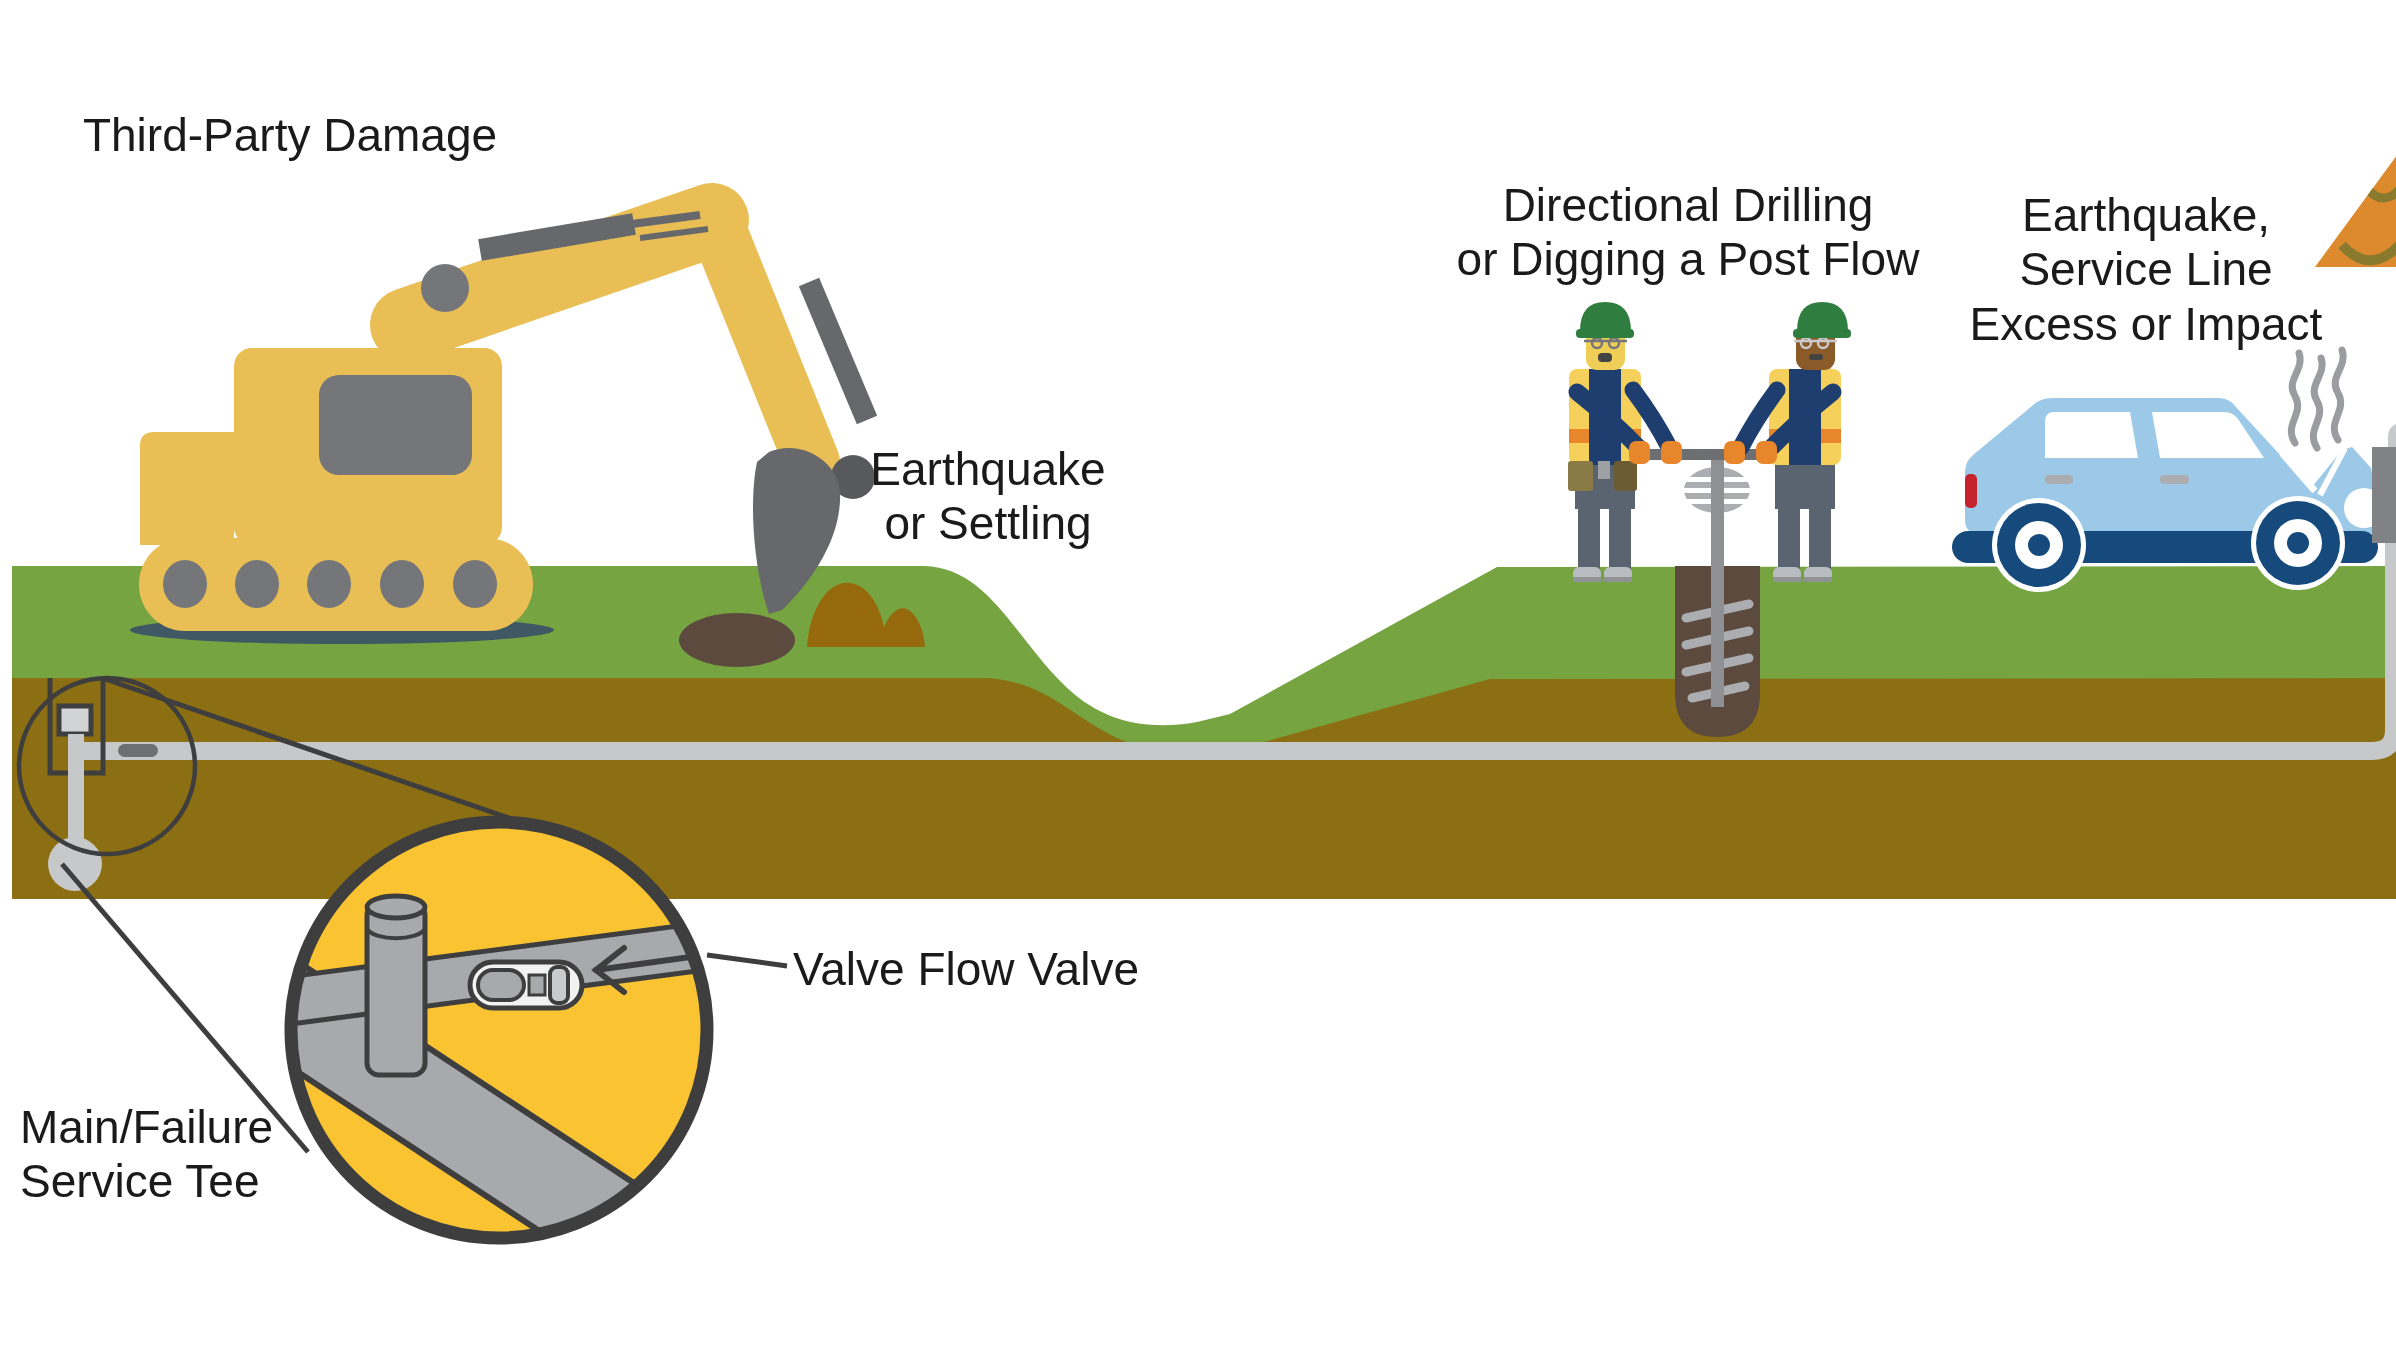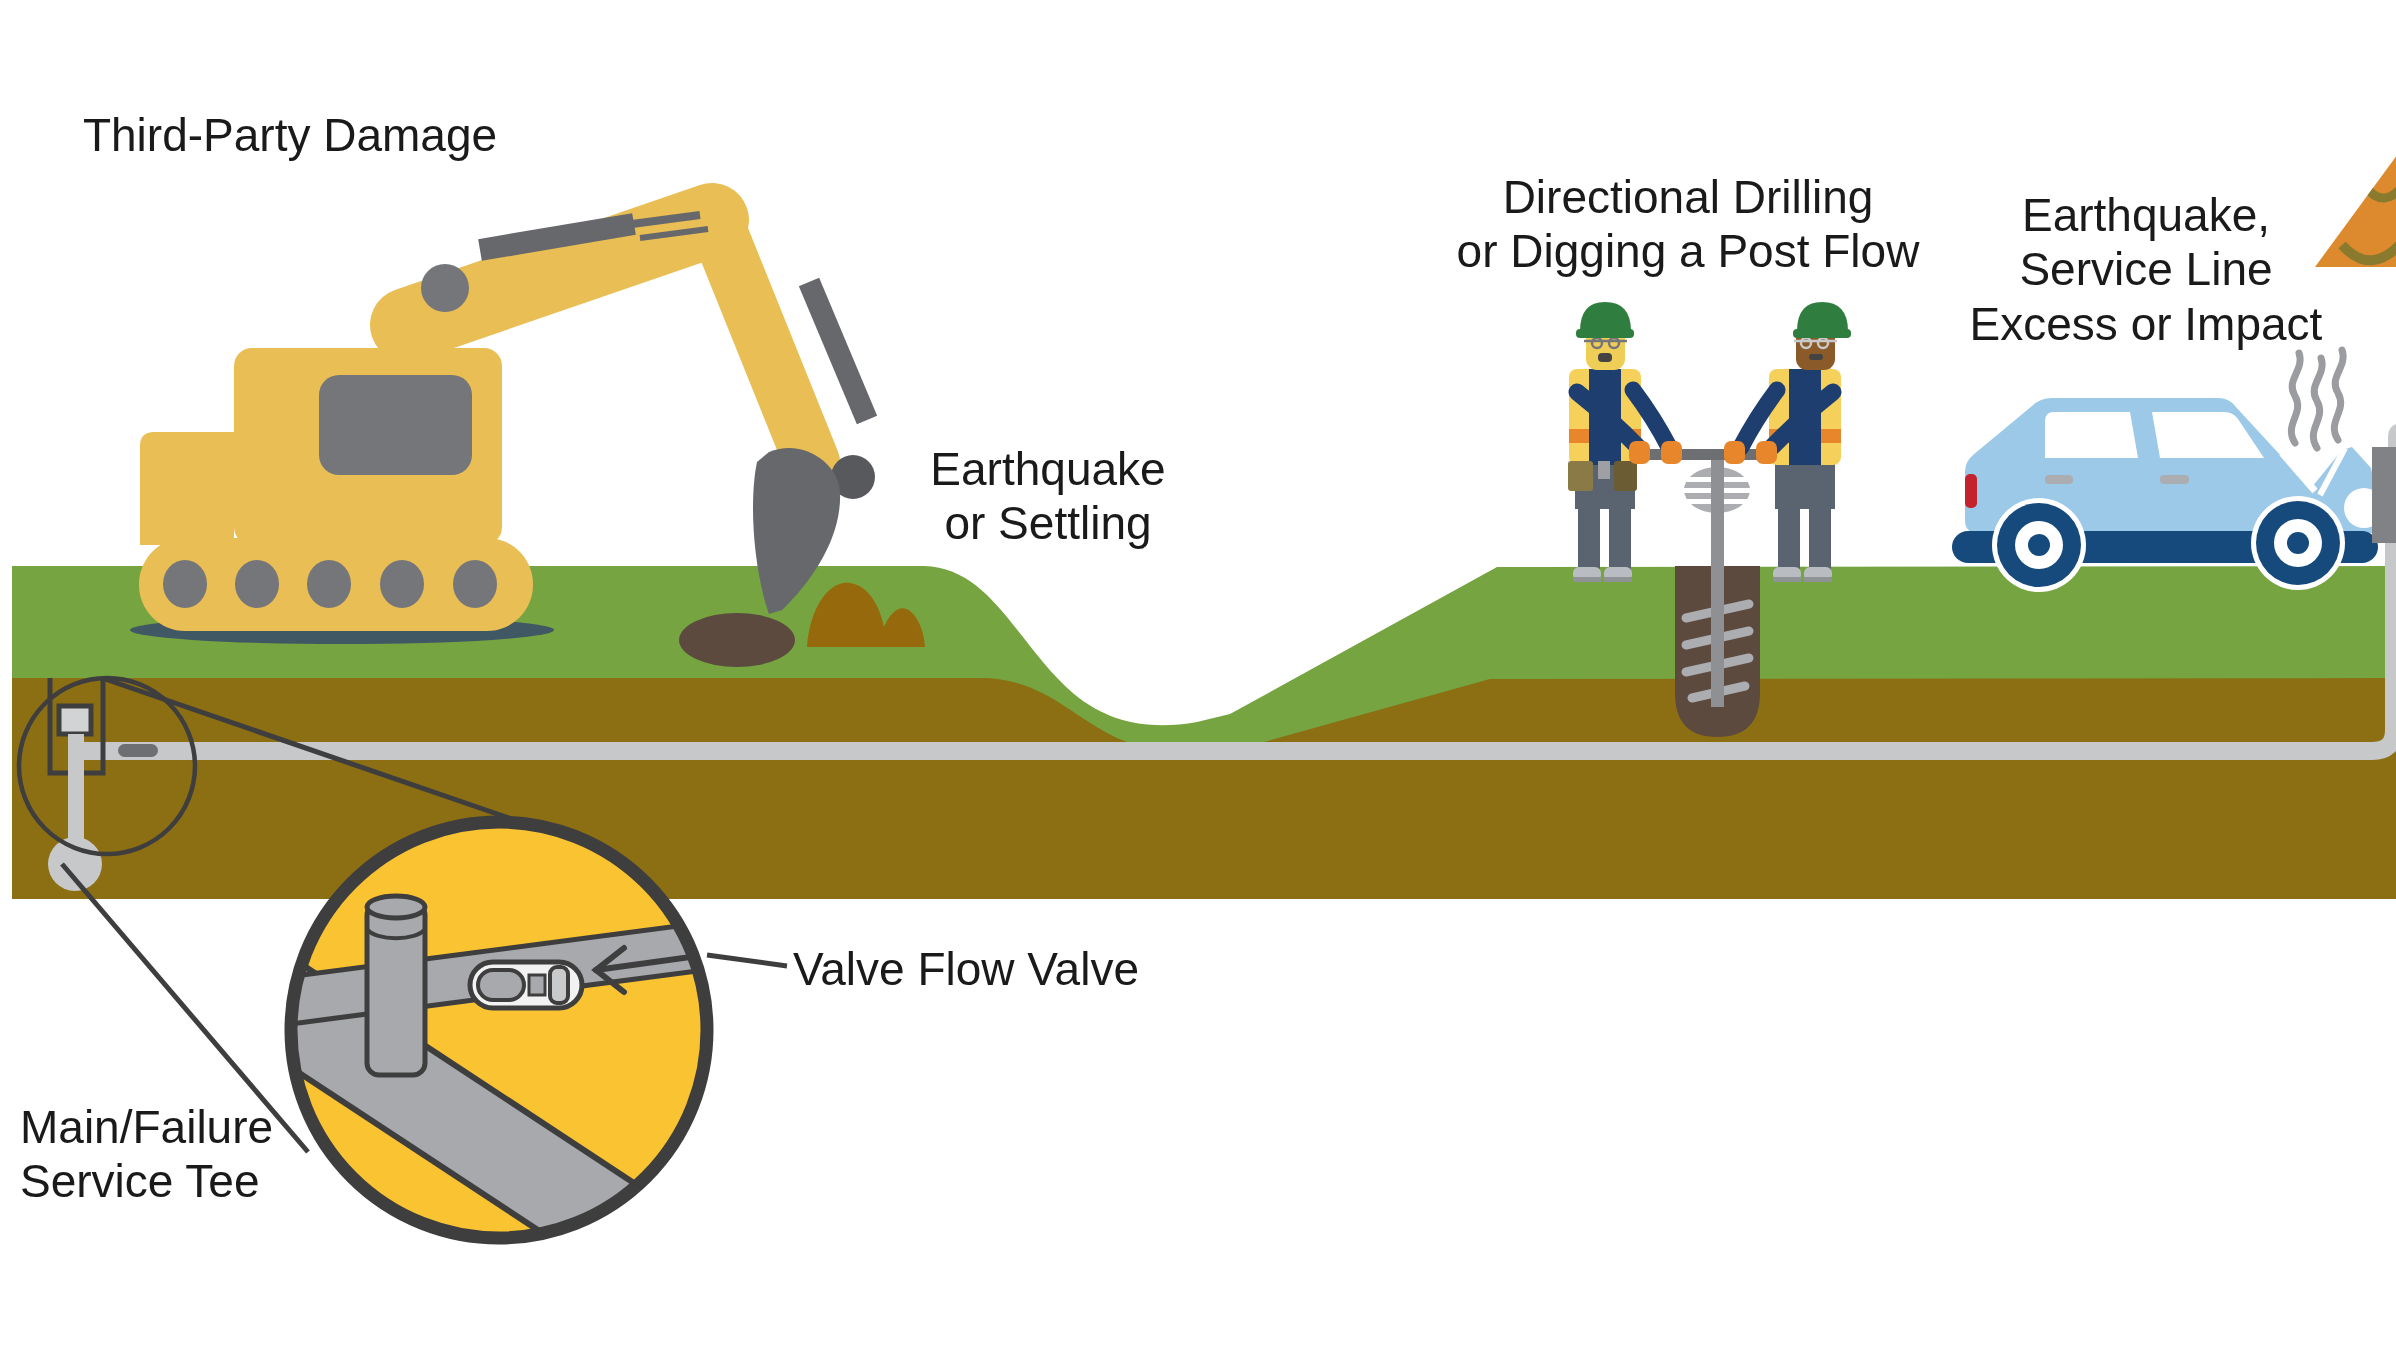--- a/index.html
+++ b/index.html
@@ -211,26 +211,26 @@
         <path d="M612,948 L584,970 L612,992"></path>
       </g>
     </g>
     <circle cx="487" cy="1030" r="208" fill="none" style="stroke:var(--outline)" stroke-width="13"></circle>
     <line x1="695" y1="955" x2="775" y2="966" style="stroke:var(--outline)" stroke-width="5"></line>
   </g>
 </svg>
 
 <div class="label centered" style="left:278px;top:108px">Third-Party Damage</div>
 
-<div class="label centered" style="left:1036px;top:442px">
+<div class="label centered" style="left:976px;top:442px">
   <div>Earthquake</div>
   <div>or Settling</div>
 </div>
 
-<div class="label centered" style="left:1676px;top:170px">
+<div class="label centered" style="left:1676px;top:178px">
   <div>Directional Drilling</div>
   <div>or Digging a Post Flow</div>
 </div>
 
 <div class="label centered" style="left:2134px;top:188px">
   <div>Earthquake,</div>
   <div>Service Line</div>
   <div>Excess or Impact</div>
 </div>
 

